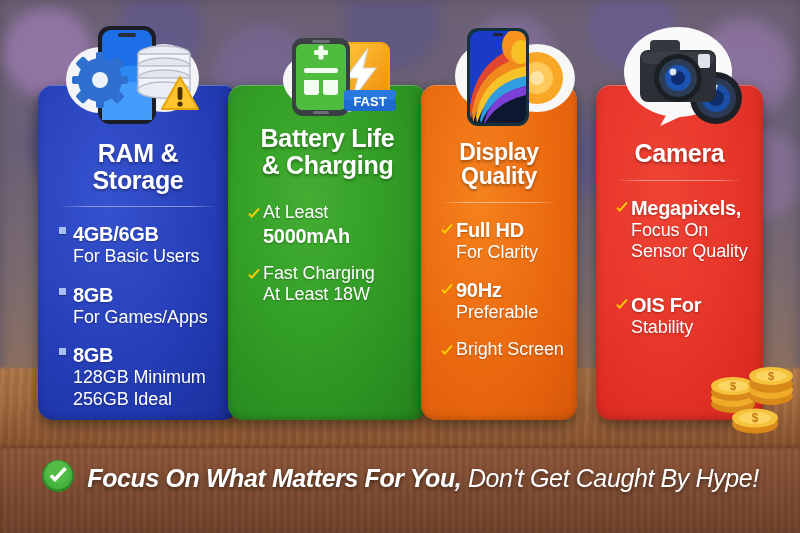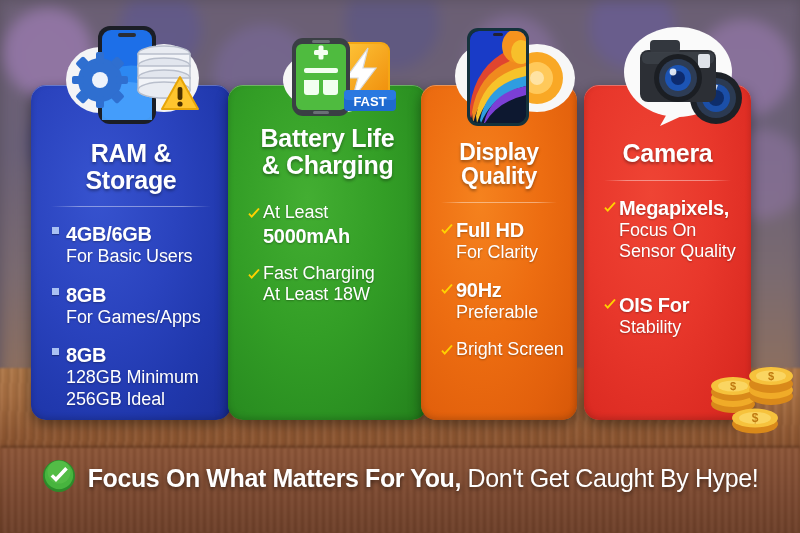--- a/index.html
+++ b/index.html
@@ -58,27 +58,27 @@
   .card {
     position:absolute; top:85px; height:335px; border-radius:15px;
     box-shadow:0 5px 13px rgba(0,0,0,.42);
     overflow:hidden; padding:0 13px;
   }
   .card::after {
     content:""; position:absolute; inset:0; border-radius:15px;
     box-shadow:inset 0 1px 0 rgba(255,255,255,.3), inset 0 -2px 6px rgba(0,0,0,.18);
     pointer-events:none;
   }
-  .c1 { left:31px;  width:200px;
+  .c1 { left:38px;  width:200px;
         background:radial-gradient(ellipse at 34% 32%, #3753cf 0%, #2a43be 42%, #2038ad 72%, #1b2f9b 100%); }
   .c2 { left:228px; width:199px;
         background:radial-gradient(ellipse at 40% 34%, #43ae32 0%, #339e26 45%, #2a8f21 75%, #24801c 100%); }
   .c3 { left:421px; width:156px;
         background:radial-gradient(ellipse at 38% 34%, #f5821e 0%, #ed6d11 45%, #e2600c 78%, #d55708 100%); }
-  .c4 { left:584px; width:167px;
+  .c4 { left:596px; width:167px;
         background:radial-gradient(ellipse at 40% 32%, #ef4434 0%, #e8372b 45%, #dd2c23 78%, #d0251e 100%); }
   .card-title {
     position:relative; z-index:2; color:#fff; font-weight:bold;
     text-align:center; letter-spacing:-.3px; line-height:1.06;
     text-shadow:0 2px 3px rgba(0,0,0,.35);
   }
   .c1 .card-title { font-size:25px; padding-top:55px; }
   .c2 .card-title { font-size:25px; padding-top:40px; }
   .c3 .card-title { font-size:23px; padding-top:55px; }
   .c4 .card-title { font-size:25px; padding-top:55px; }
@@ -100,21 +100,21 @@
   .icon-wrap { position:absolute; z-index:5; }
   .iw1 { left:60px;  top:18px; }
   .iw2 { left:272px; top:22px; }
   .iw3 { left:455px; top:22px; }
   .iw4 { left:620px; top:20px; }
   
   #coins { position:absolute; left:705px; top:350px; z-index:6; }
   
   #banner {
     position:absolute; left:0; top:452px; width:800px; height:52px; z-index:7;
-    display:flex; align-items:center; justify-content:center; gap:12px;
+    display:flex; align-items:center; justify-content:center; gap:12px;font-style:italic;
   }
   .banner-text {
     color:#fff; font-size:25px; letter-spacing:-.4px; white-space:nowrap;
     text-shadow:0 2px 4px rgba(0,0,0,.5);
   }
   .banner-text .bold { font-weight:bold; }
   .banner-text .norm { font-weight:normal; }
 </style>
 </head>
 <body>

